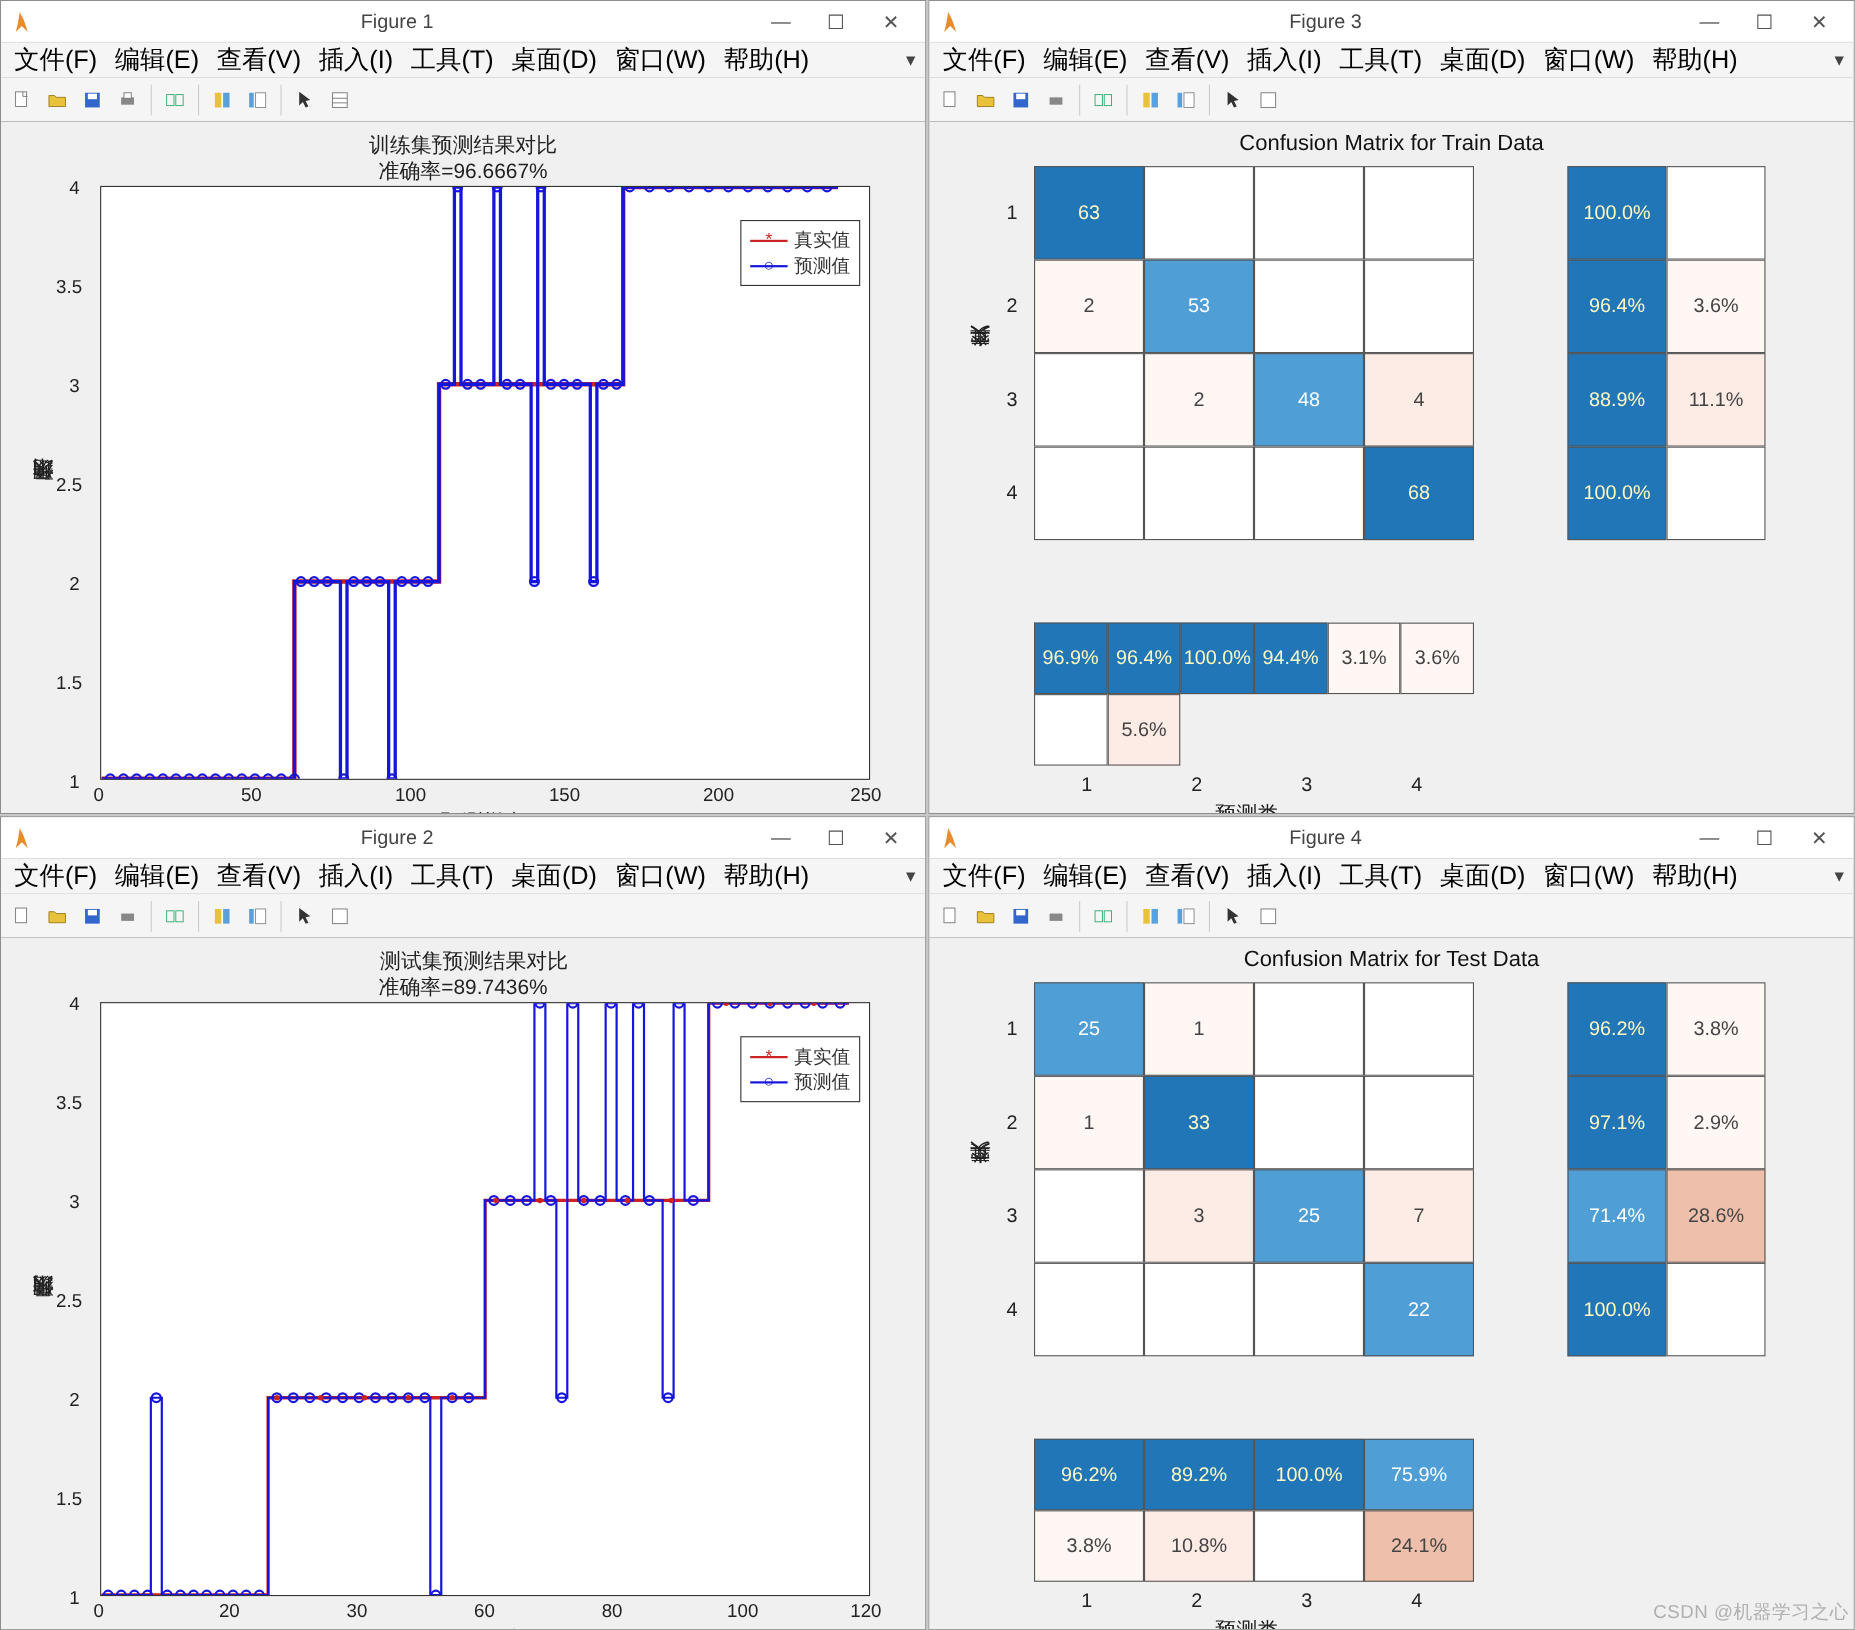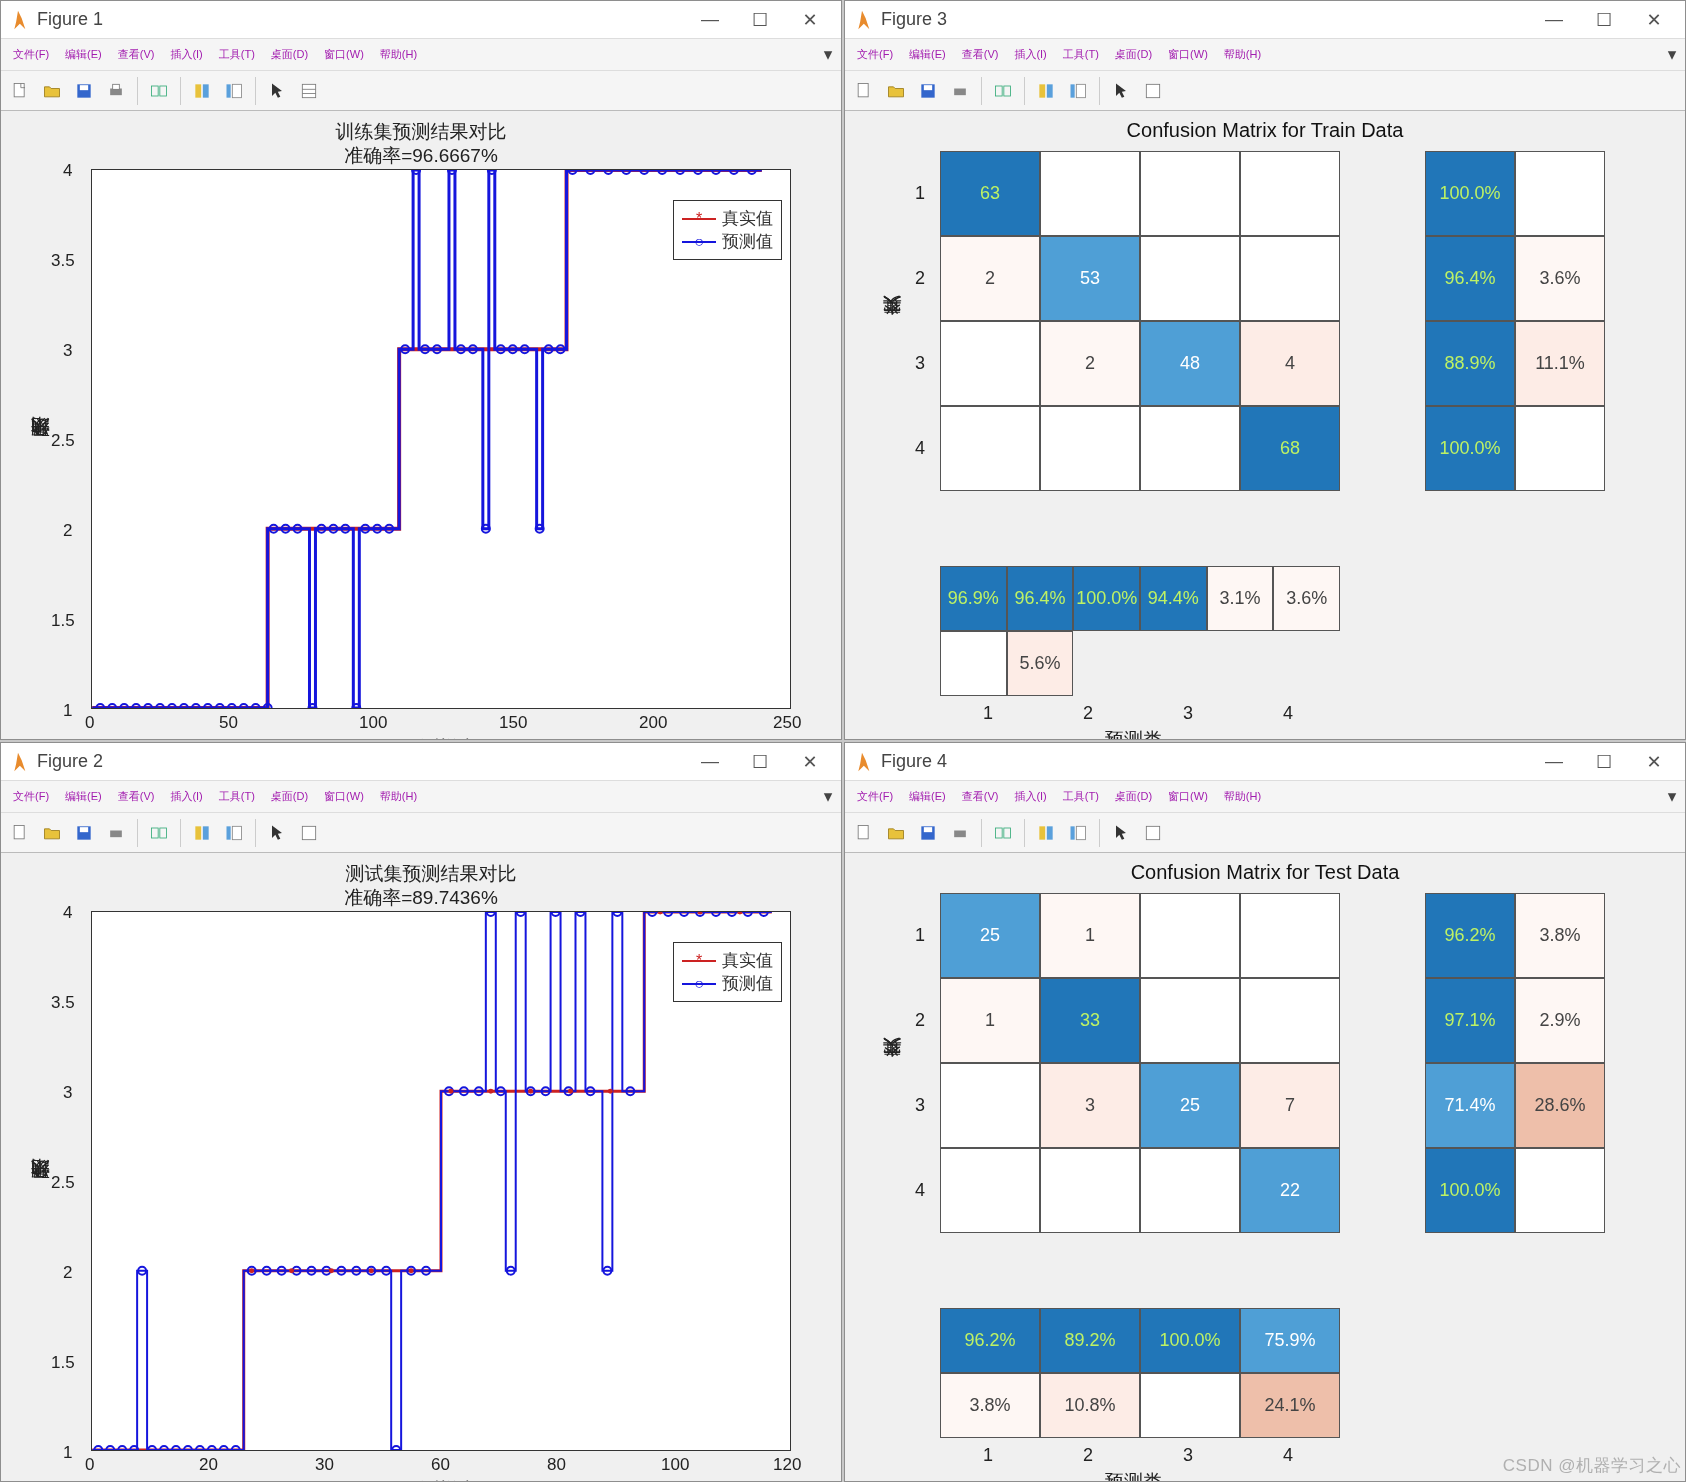--- a/index.html
+++ b/index.html
@@ -3,25 +3,25 @@
 <meta charset="utf-8">
 <style>
   * { box-sizing: border-box; margin: 0; padding: 0; }
   body { font-family: "Microsoft YaHei", Arial, sans-serif; background: #c8c8c8; width: 1686px; height: 1482px; overflow: hidden; font-size: 17px; color: #333; }
   .grid2x2 { display: grid; grid-template-columns: 1fr 1fr; grid-template-rows: 1fr 1fr; width: 100%; height: 100%; gap: 2px; }
   .figwin { background: #f5f5f5; border: 1px solid #8e8e8e; display: flex; flex-direction: column; position: relative; }
   
   .titlebar { height: 38px; background: #fff; display: flex; align-items: center; padding: 0 6px; border-bottom: 1px solid #ddd; }
   .mlogo { width: 22px; height: 22px; margin-right: 8px; display:inline-block;}
   .mlogo svg { width:100%; height:100%; }
-  .titletxt { flex: 1; color: #444; font-size: 18px; }
+  .titletxt { flex: 1; color: #444; font-size: 18px; text-align: center; }
   .winbtn { width: 50px; height: 30px; display: flex; align-items: center; justify-content: center; color: #555; font-size: 18px; }
   
   .menubar { height: 32px; background: #f5f5f5; display: flex; align-items: center; padding: 0 4px; border-bottom: 1px solid #ddd; }
-  .menuitem { padding: 0 8px; font-size: 11px; color: #a21caf; height: 100%; display:flex; align-items:center;}
+  .menuitem { padding: 0 8px; font-size: 23px; color: #000000; height: 100%; display:flex; align-items:center;}
   .menuoverflow { margin-left:auto; width:18px; text-align:center; color:#444;}
   
   .toolbar { height: 40px; background: #f5f5f5; display: flex; align-items: center; padding: 0 4px; border-bottom: 1px solid #bbb; gap:2px;}
   .tbtn { width: 30px; height: 30px; display:flex; align-items:center; justify-content:center; border:1px solid transparent; border-radius:2px;}
   .tsep { width:1px; height:28px; background:#ccc; margin:0 4px;}
   .tbtn svg { width:20px; height:20px; }
   
   .canvas { flex:1; background:#f0f0f0; position:relative; overflow:hidden;}
   
   .plotbox { position:absolute; background:#fff; border:1px solid #333; }
@@ -36,21 +36,21 @@
   .legline span.mk { position:absolute; left:50%; transform:translateX(-50%); font-size:16px; }
   
   .cmtitle { position:absolute; width:100%; text-align:center; font-size:20px; color:#111; }
   .cmgrid { position:absolute; display:grid; }
   .cmcell { border:1px solid #555; display:flex; align-items:center; justify-content:center; font-size:18px; }
   .cmlabel { position:absolute; font-size:19px; color:#222; }
   .cmtick { position:absolute; font-size:18px; color:#222; }
   
   .wm { position:absolute; right:4px; bottom:4px; color:#b0b0b0; font-size:17px; letter-spacing:0.5px;}
   
-  .c-deep { background:#2176b8; color:#bef264; }
+  .c-deep { background:#2176b8; color:#fef9c3; }
   .c-mid  { background:#4f9fd6; color:#fff; }
   .c-lite { background:#fdece6; color:#444; }
   .c-vlite{ background:#fef7f4; color:#444; }
   .c-white{ background:#fff; color:#444; }
   .c-mrose{ background:#eebfaa; color:#444;}
 </style>
 </head>
 <body>
 
 <div class="grid2x2">

